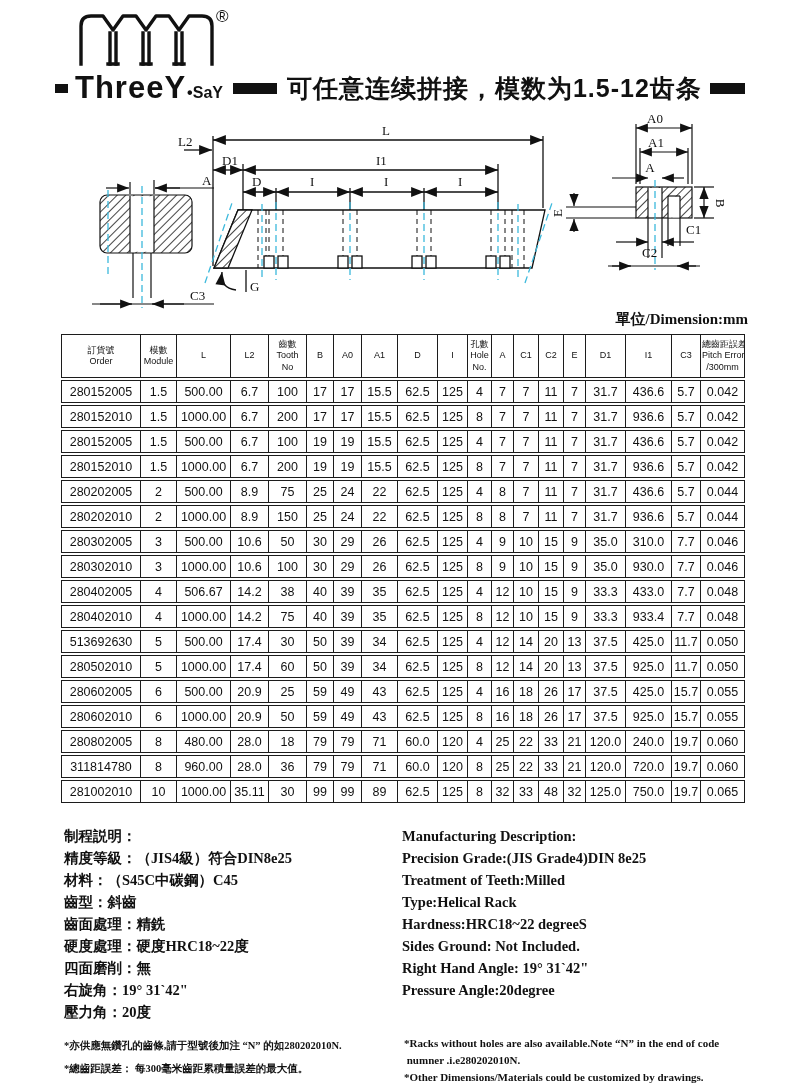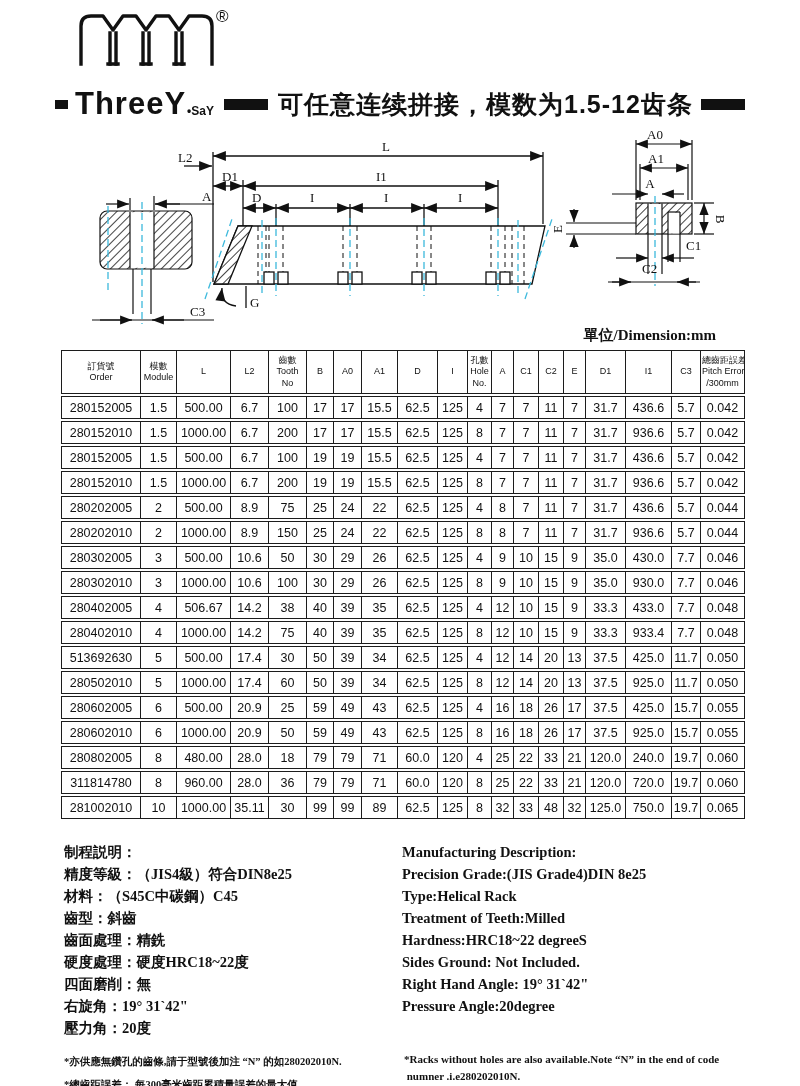--- a/index.html
+++ b/index.html
@@ -2,33 +2,33 @@
 <html><head>
 <meta charset="utf-8">
 <style>
   html,body{margin:0;padding:0;background:#e8e8e8;}
   .page{width:800px;height:1086px;background:#fff;position:relative;margin:0 auto;
         font-family:"Liberation Sans",sans-serif;color:#111;overflow:hidden;}
   
   .masthead{padding:6px 0 0 55px;}
   .logo-wrap{height:64px;}
   .logo-wrap svg{margin-left:18px;display:block;}
-  .brand-row{display:flex;align-items:center;margin-top:16px;padding-right:0;}
+  .brand-row{display:flex;align-items:center;margin-top:0;padding-right:0;}
   .bar{background:#111;display:inline-block;}
   .bar-s{width:13px;height:9px;margin-right:7px;}
   .bar-m{width:44px;height:11px;margin:0 8px 0 10px;}
   .bar-long{flex:1;height:11px;margin-left:6px;margin-right:55px;}
   .brand-name{font-weight:bold;font-size:31px;letter-spacing:1px;display:flex;align-items:flex-end;}
-  .brand-sub{font-size:12px;font-weight:bold;margin-left:1px;margin-bottom:4px;letter-spacing:0;}
+  .brand-sub{font-size:16px;font-weight:bold;margin-left:1px;margin-bottom:4px;letter-spacing:0;}
   .page-title{font-size:25px;font-weight:bold;margin:0 2px;white-space:nowrap;letter-spacing:1px;text-align:right;}
   
   .drawing{display:block;margin-top:2px;}
   .dl{font-family:"Liberation Serif",serif;font-size:13px;fill:#111;}
   
-  .units{text-align:right;padding-right:84px;font-family:"Liberation Serif",serif;
+  .units{text-align:right;padding-right:52px;font-family:"Liberation Serif",serif;
          font-weight:bold;font-size:15px;margin:0 0 3px 0;}
   
   table.spec{border-collapse:separate;border-spacing:0 2px;table-layout:fixed;
              width:684px;margin-left:61px;}
   table.spec th,table.spec td{border-top:1px solid #1c1c1c;border-bottom:1px solid #1c1c1c;
       border-right:1px solid #1c1c1c;text-align:center;vertical-align:middle;
       padding:0 1px;background:#fff;overflow:hidden;}
   table.spec th:first-child,table.spec td:first-child{border-left:1px solid #1c1c1c;margin-left:44px;}
   table.spec th{height:42px;font-weight:normal;font-size:9px;line-height:1.25;}
   table.spec th div{white-space:nowrap;}
@@ -447,21 +447,21 @@
           <td>29</td>
           <td>26</td>
           <td>62.5</td>
           <td>125</td>
           <td>4</td>
           <td>9</td>
           <td>10</td>
           <td>15</td>
           <td>9</td>
           <td>35.0</td>
-          <td>430.0</td>
+          <td>310.0</td>
           <td>7.7</td>
           <td>0.046</td>
         </tr>
         <tr>
           <td>280302010</td>
           <td>3</td>
           <td>1000.00</td>
           <td>10.6</td>
           <td>100</td>
           <td>30</td>
@@ -679,22 +679,22 @@
         <div class="spec-line">齒型：斜齒</div>
         <div class="spec-line">齒面處理：精銑</div>
         <div class="spec-line">硬度處理：硬度HRC18~22度</div>
         <div class="spec-line">四面磨削：無</div>
         <div class="spec-line">右旋角：19°  31`42"</div>
         <div class="spec-line">壓力角：20度</div>
       </div>
     <div class="specs-en">
         <div class="spec-line">Manufacturing Description:</div>
         <div class="spec-line">Precision Grade:(JIS Grade4)DIN 8e25</div>
+        <div class="spec-line">Treatment of Teeth:Milled</div>
         <div class="spec-line">Type:Helical Rack</div>
-        <div class="spec-line">Treatment of Teeth:Milled</div>
         <div class="spec-line">Hardness:HRC18~22 degreeS</div>
         <div class="spec-line">Sides Ground: Not Included.</div>
         <div class="spec-line">Right Hand Angle: 19°  31`42"</div>
         <div class="spec-line">Pressure Angle:20degree</div>
       </div>
   </section>
 
   <section class="notes">
     <div class="notes-zh">
         <div class="note-line-zh">*亦供應無鑽孔的齒條,請于型號後加注 “N” 的如280202010N.</div>

